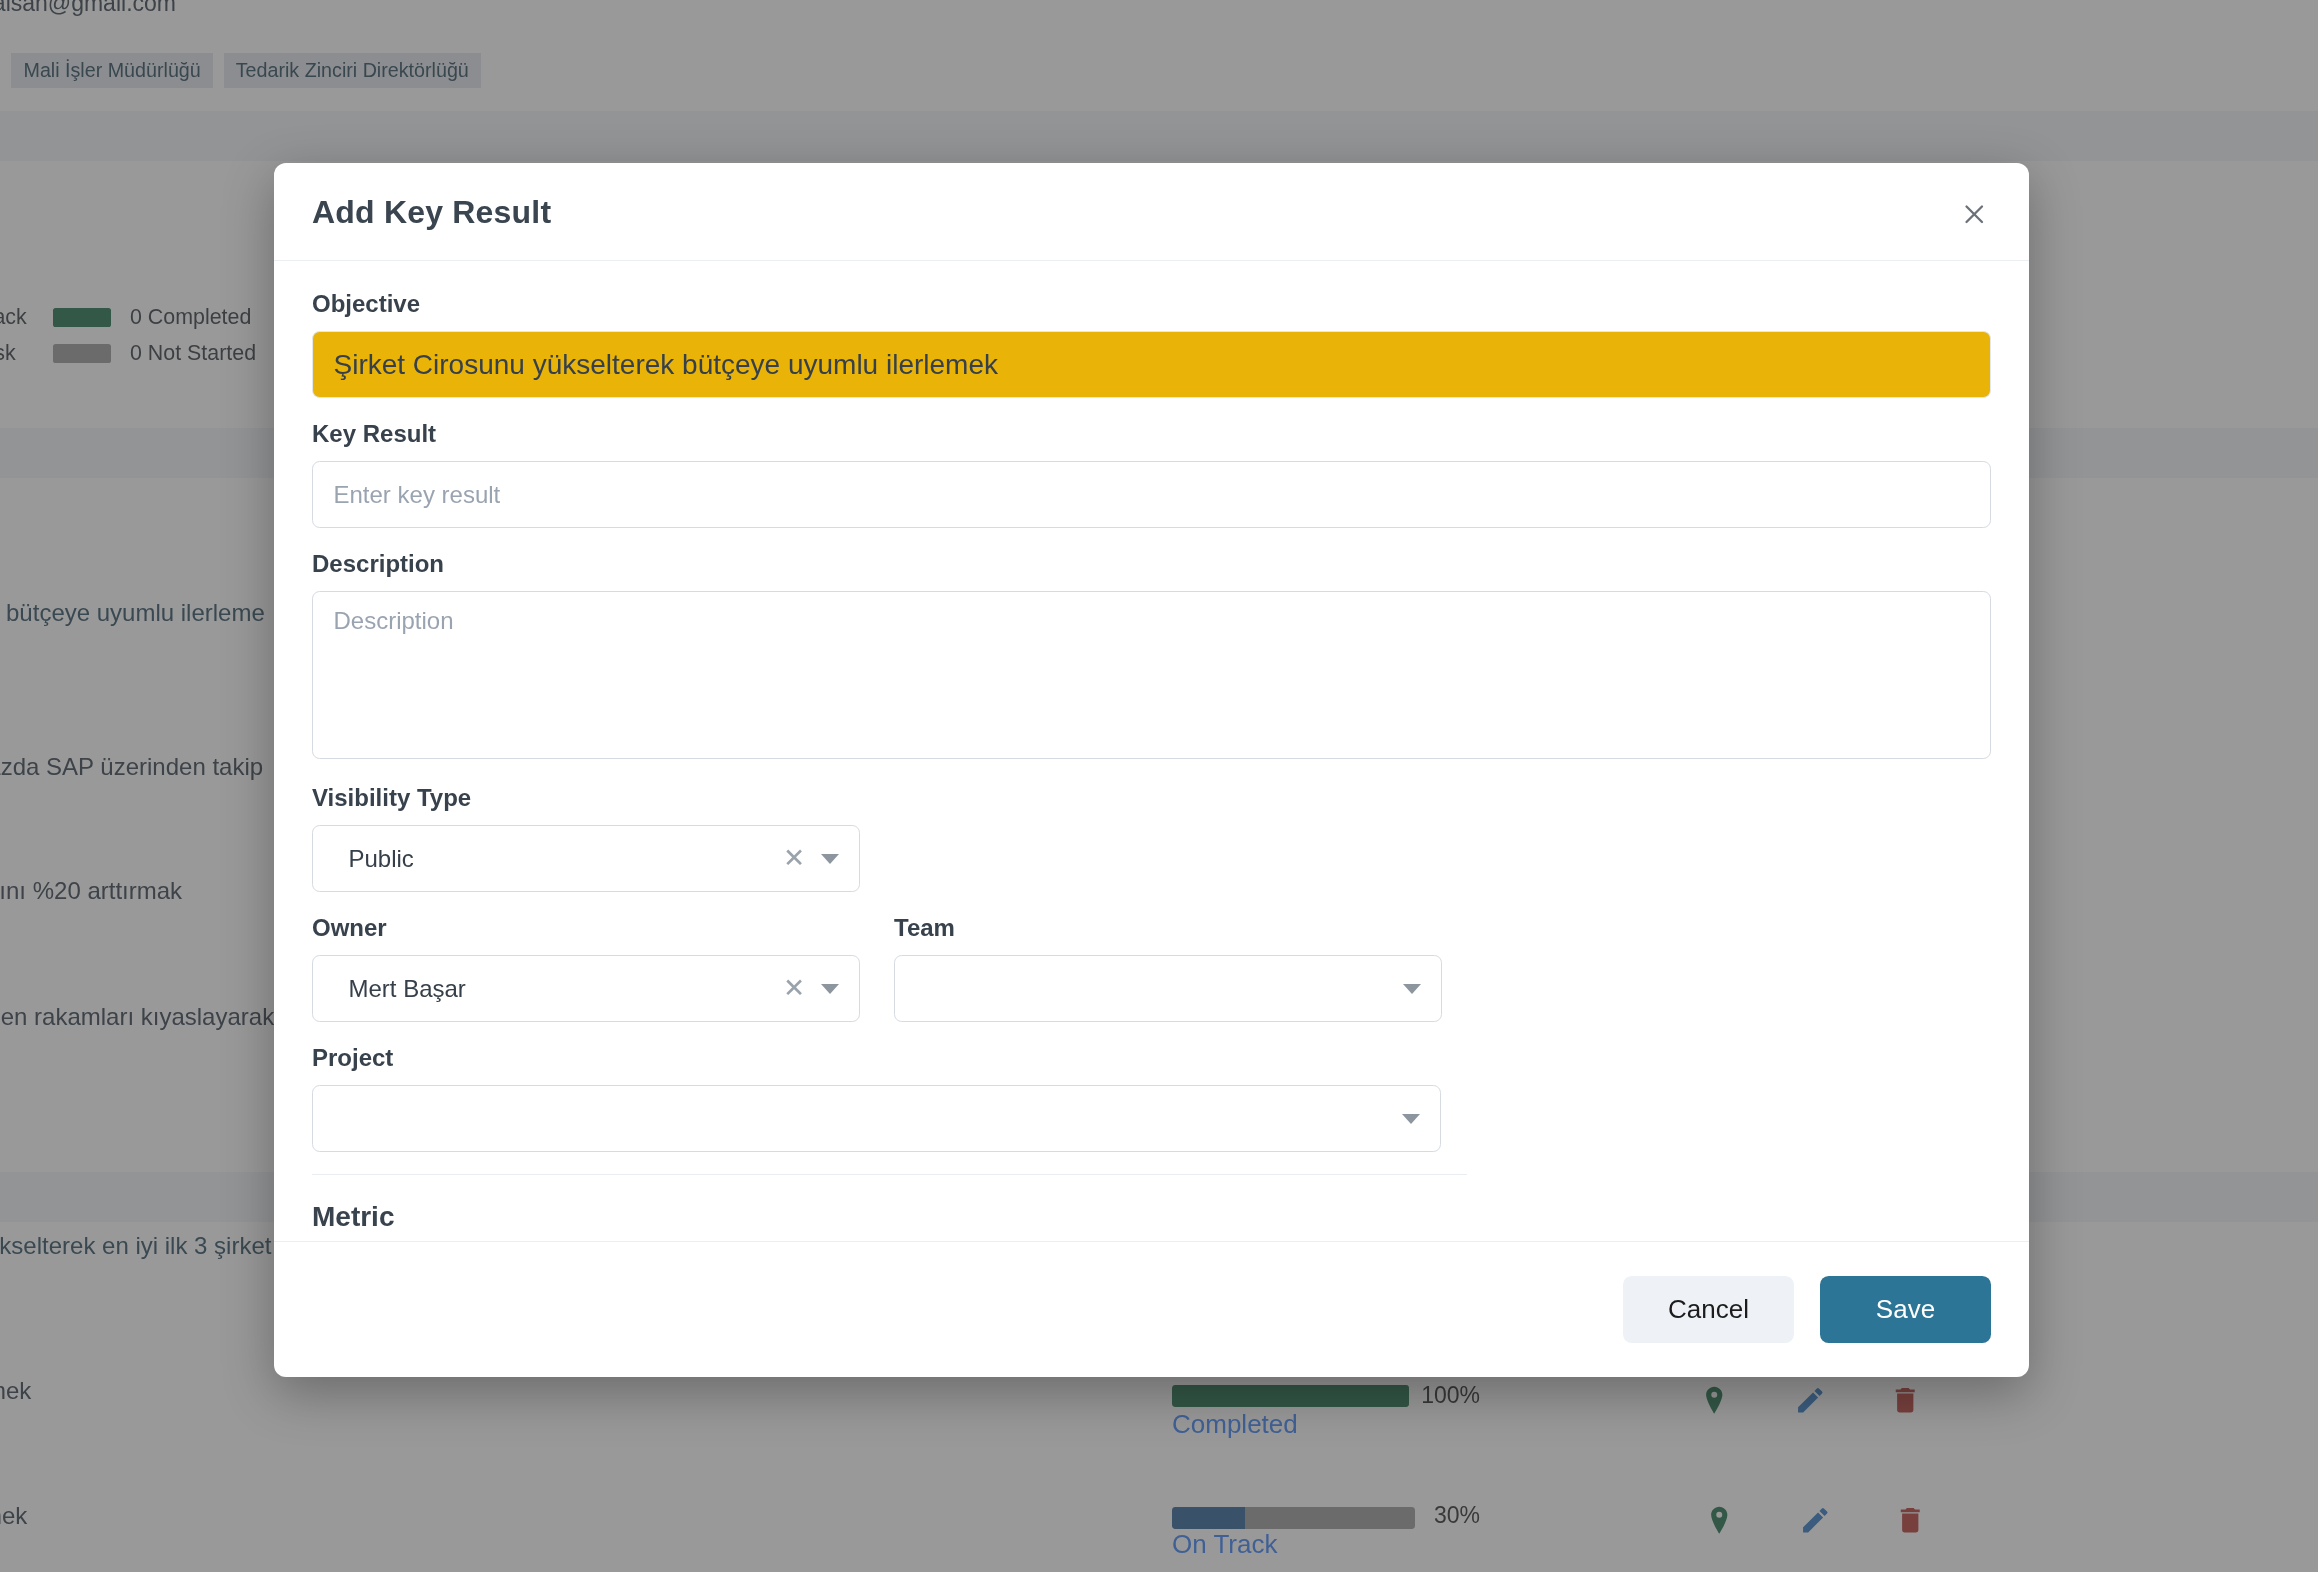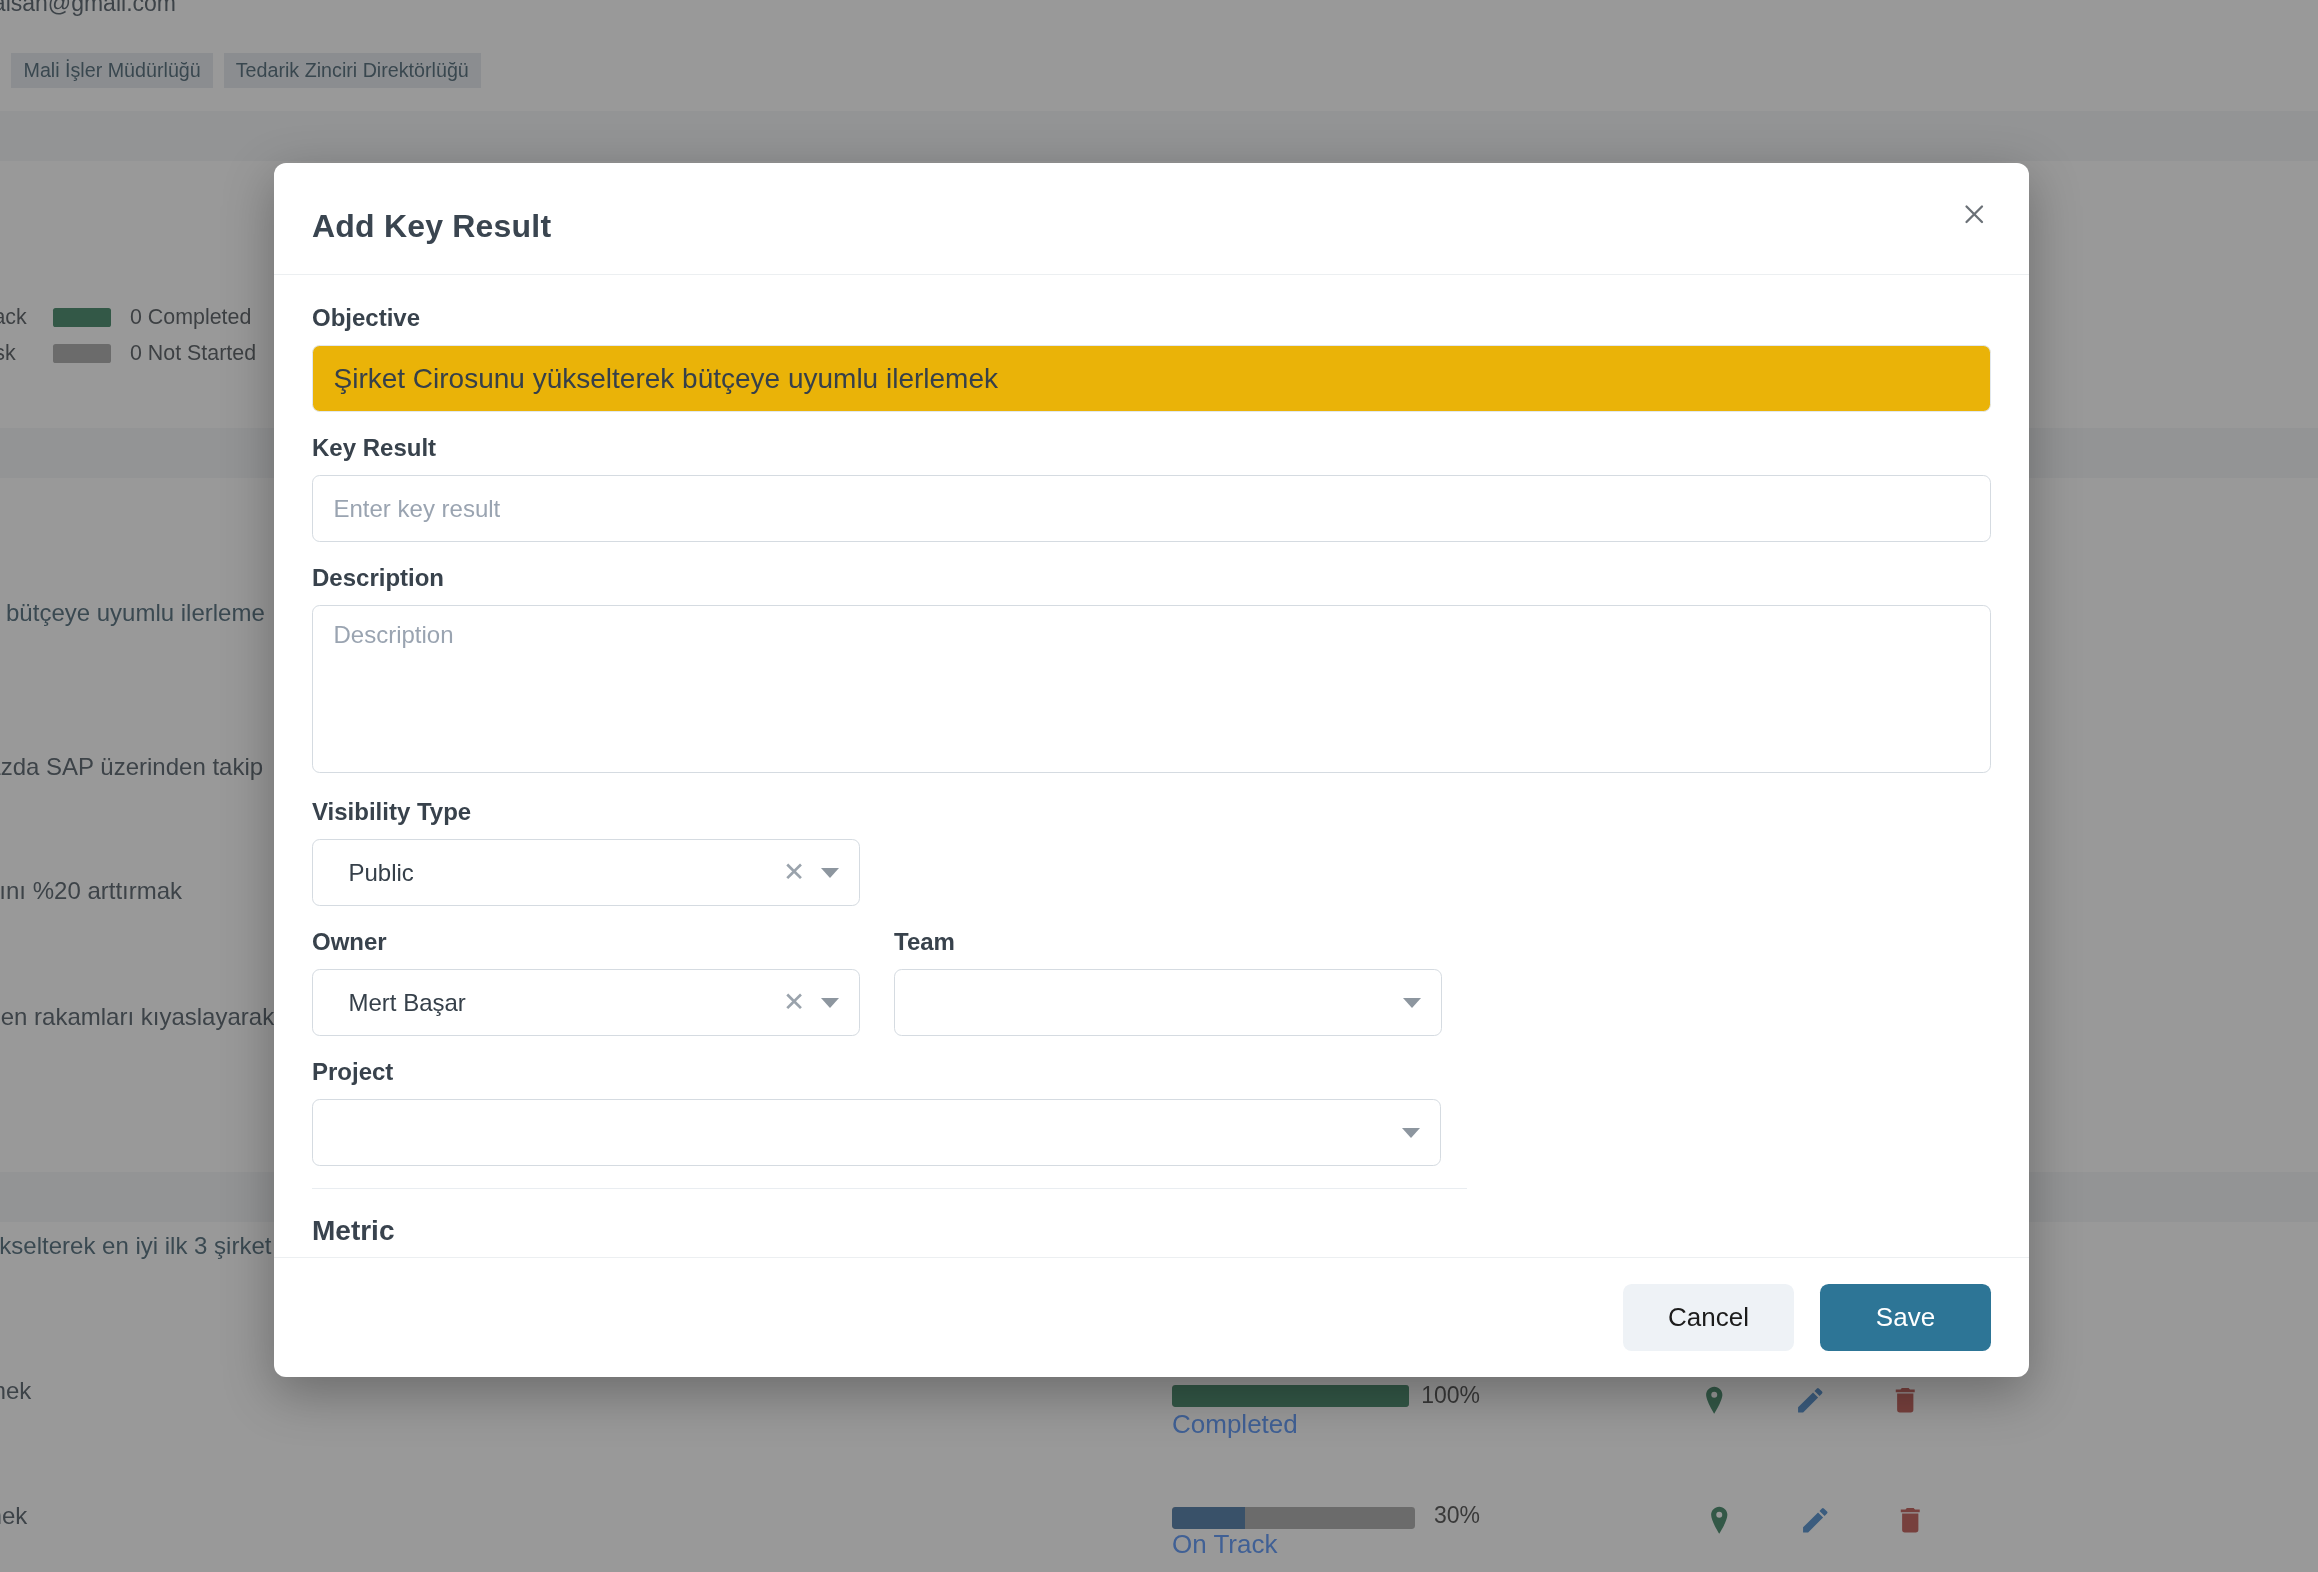--- a/index.html
+++ b/index.html
@@ -77,21 +77,21 @@
     width: 1755px; height: 1214px;
     background: #ffffff;
     border-radius: 12px;
     box-shadow: 0 15.4px 51px rgba(0,0,0,0.30);
     z-index: 10;
     display: flex; flex-direction: column;
   }
 
   .modal-header {
     position: relative;
-    padding: 45px 38px 29px 38px;
+    padding: 31px 38px 29px 38px;
     border-bottom: 0.9px solid #eceff1;
     flex: 0 0 auto;
   }
   .modal-title {
     font-size: 32px; font-weight: bold; color: #3a4550; letter-spacing: 0.2px;
   }
   .close-btn {
     position: absolute; right: 32.5px; top: 29px;
     width: 44px; height: 44px;
     display: flex; align-items: center; justify-content: center;
@@ -175,21 +175,21 @@
   .metric-text { font-size: 24px; color: #38424c; }
   .metric-link {
     display: flex; align-items: center; gap: 12px;
     color: #3c9ad9; font-size: 23px; cursor: pointer;
   }
   .metric-link svg { width: 26px; height: 26px; }
 
   .modal-footer {
     flex: 0 0 auto;
     border-top: 0.9px solid #eceff1;
-    padding: 26px 38px;
+    padding: 34px 38px;
     display: flex; justify-content: flex-end; gap: 26px;
   }
   .btn {
     height: 67px; min-width: 171px;
     border-radius: 8.6px; border: none;
     font-size: 26px; cursor: pointer;
     font-family: "Liberation Sans", sans-serif;
   }
   .btn-cancel { background: #eef2f6; color: #1c1c1c; }
   .btn-save { background: #2d7596; color: #ffffff; }

